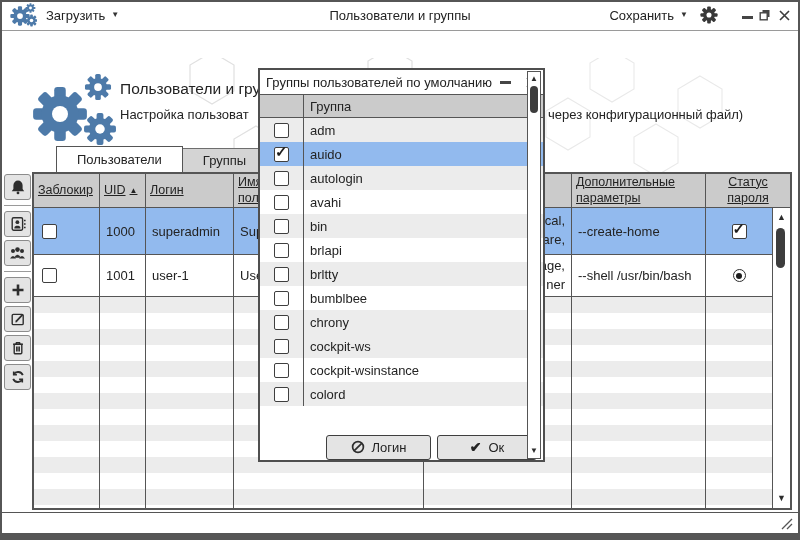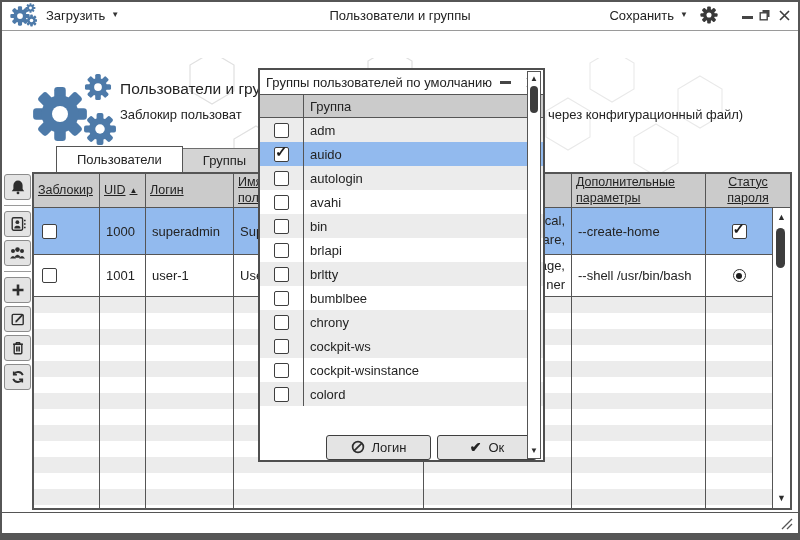--- a/index.html
+++ b/index.html
@@ -183,21 +183,21 @@
         <path d="M504 66 l22 13 v26 l-22 13 l-22 -13 v-26 z"></path>
         <path d="M548 18 l22 13 v26 l-22 13 l-22 -13 v-26 z"></path>
       </g>
     </svg>
     <svg class="logo-big" width="92" height="84" viewBox="0 0 92 84">
       <use href="#gear" transform="translate(36,42) scale(3.2)" fill="#4d7aa9"></use>
       <use href="#gear" transform="translate(74,15) scale(1.55)" fill="#4d7aa9"></use>
       <use href="#gear" transform="translate(76,57) scale(1.9)" fill="#4d7aa9"></use>
     </svg>
     <div class="hz-title">Пользователи и группы</div>
-    <div class="hz-sub-left">Заблокир пользоват</div>
+    <div class="hz-sub-left">Настройка пользоват</div>
     <div class="hz-sub-right">через конфигурационный файл)</div>
     <div class="tabs">
       <div class="tab tab-active">Пользователи</div>
       <div class="tab tab-inactive">Группы</div>
     </div>
   </div>
 
   <div class="sidebar">
     <div class="sbtn">
       <svg width="16" height="16" viewBox="0 0 16 16">

